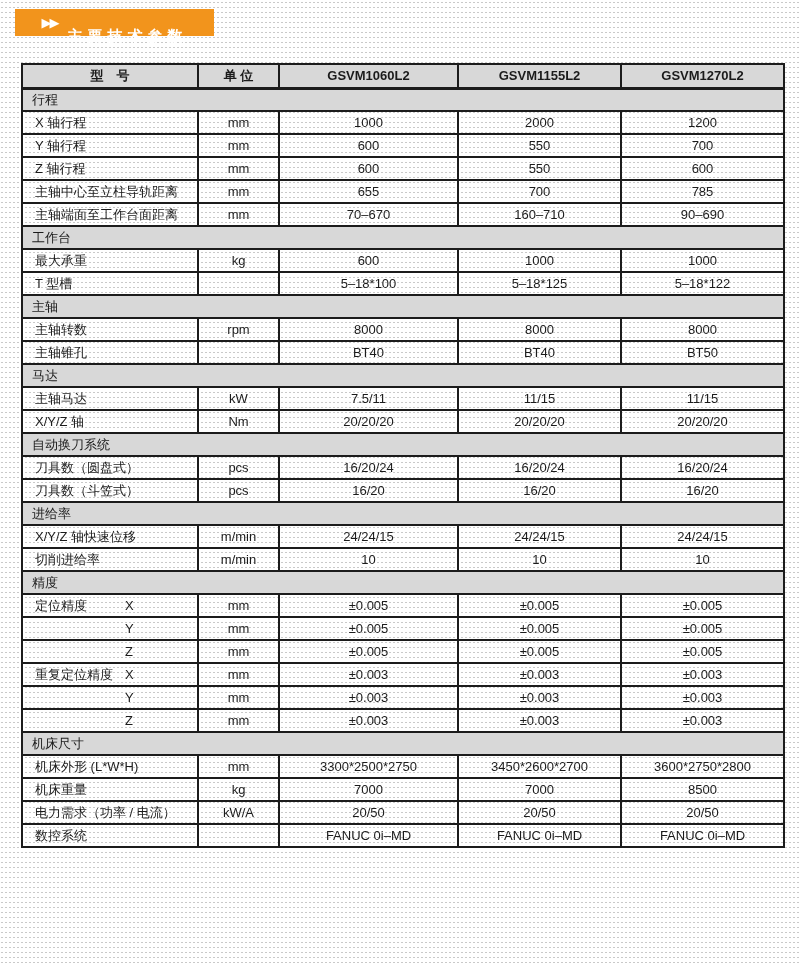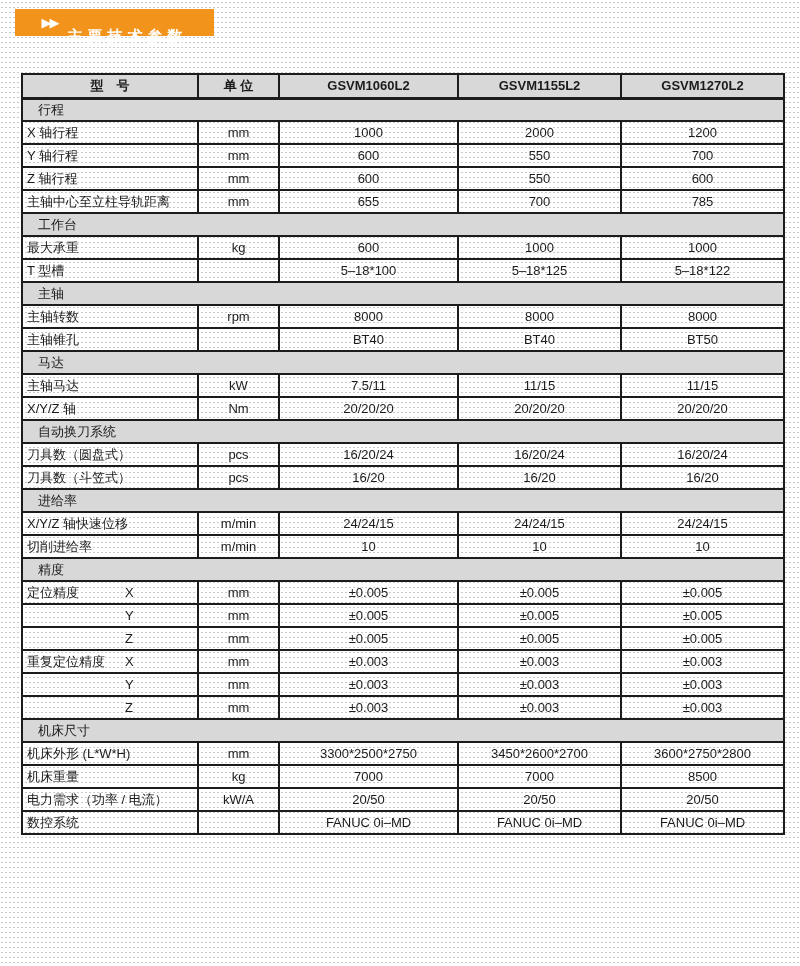--- a/index.html
+++ b/index.html
@@ -24,21 +24,21 @@
     display: flex;
     align-items: center;
     justify-content: center;
     font-weight: bold;
     font-size: 15px;
   }
   .badge-icon { font-size: 13px; letter-spacing: -2px; margin-right: 10px; }
   .badge-label { letter-spacing: 5px; margin-top: 27px; }
   table.spec-table {
     position: absolute;
-    left: 21px; top: 73px;
+    left: 21px; top: 63px;
     width: 762px;
     table-layout: fixed;
     border-collapse: collapse;
     font-size: 13px;
   }
   .spec-table th, .spec-table td {
     border: 2px solid #1c1c1c;
     height: 23px;
     padding: 0;
     text-align: center;
@@ -48,27 +48,27 @@
   }
   .spec-table thead th {
     background: #d8d8d8;
     font-weight: bold;
     height: 24px;
     border-bottom-width: 3px;
   }
   .spec-table tr.section-row td {
     background: #d8d8d8;
     text-align: left;
-    padding-left: 15px;
+    padding-left: 9px;
     font-weight: normal;
     font-family: Liberation Serif, serif;
   }
   .spec-table td.label-cell {
     text-align: left;
-    padding-left: 4px;
+    padding-left: 12px;
     position: relative;
   }
   .spec-table td.label-cell .axis {
     position: absolute;
     left: 102px;
     top: 50%;
     transform: translateY(-50%);
   }
   .spec-table td.unit-cell, .spec-table td.value-cell { font-weight: normal; }
 </style>
@@ -122,20 +122,27 @@
         <td class="value-cell">550</td>
         <td class="value-cell">600</td>
       </tr>
       <tr>
         <td class="label-cell"><span>主轴中心至立柱导轨距离</span></td>
         <td class="unit-cell">mm</td>
         <td class="value-cell">655</td>
         <td class="value-cell">700</td>
         <td class="value-cell">785</td>
       </tr>
+      <tr>
+        <td class="label-cell"><span>主轴端面至工作台面距离</span></td>
+        <td class="unit-cell">mm</td>
+        <td class="value-cell">70–670</td>
+        <td class="value-cell">160–710</td>
+        <td class="value-cell">90–690</td>
+      </tr>
       <tr class="section-row">
         <td colspan="5">工作台</td>
       </tr>
       <tr>
         <td class="label-cell"><span>最大承重</span></td>
         <td class="unit-cell">kg</td>
         <td class="value-cell">600</td>
         <td class="value-cell">1000</td>
         <td class="value-cell">1000</td>
       </tr>

